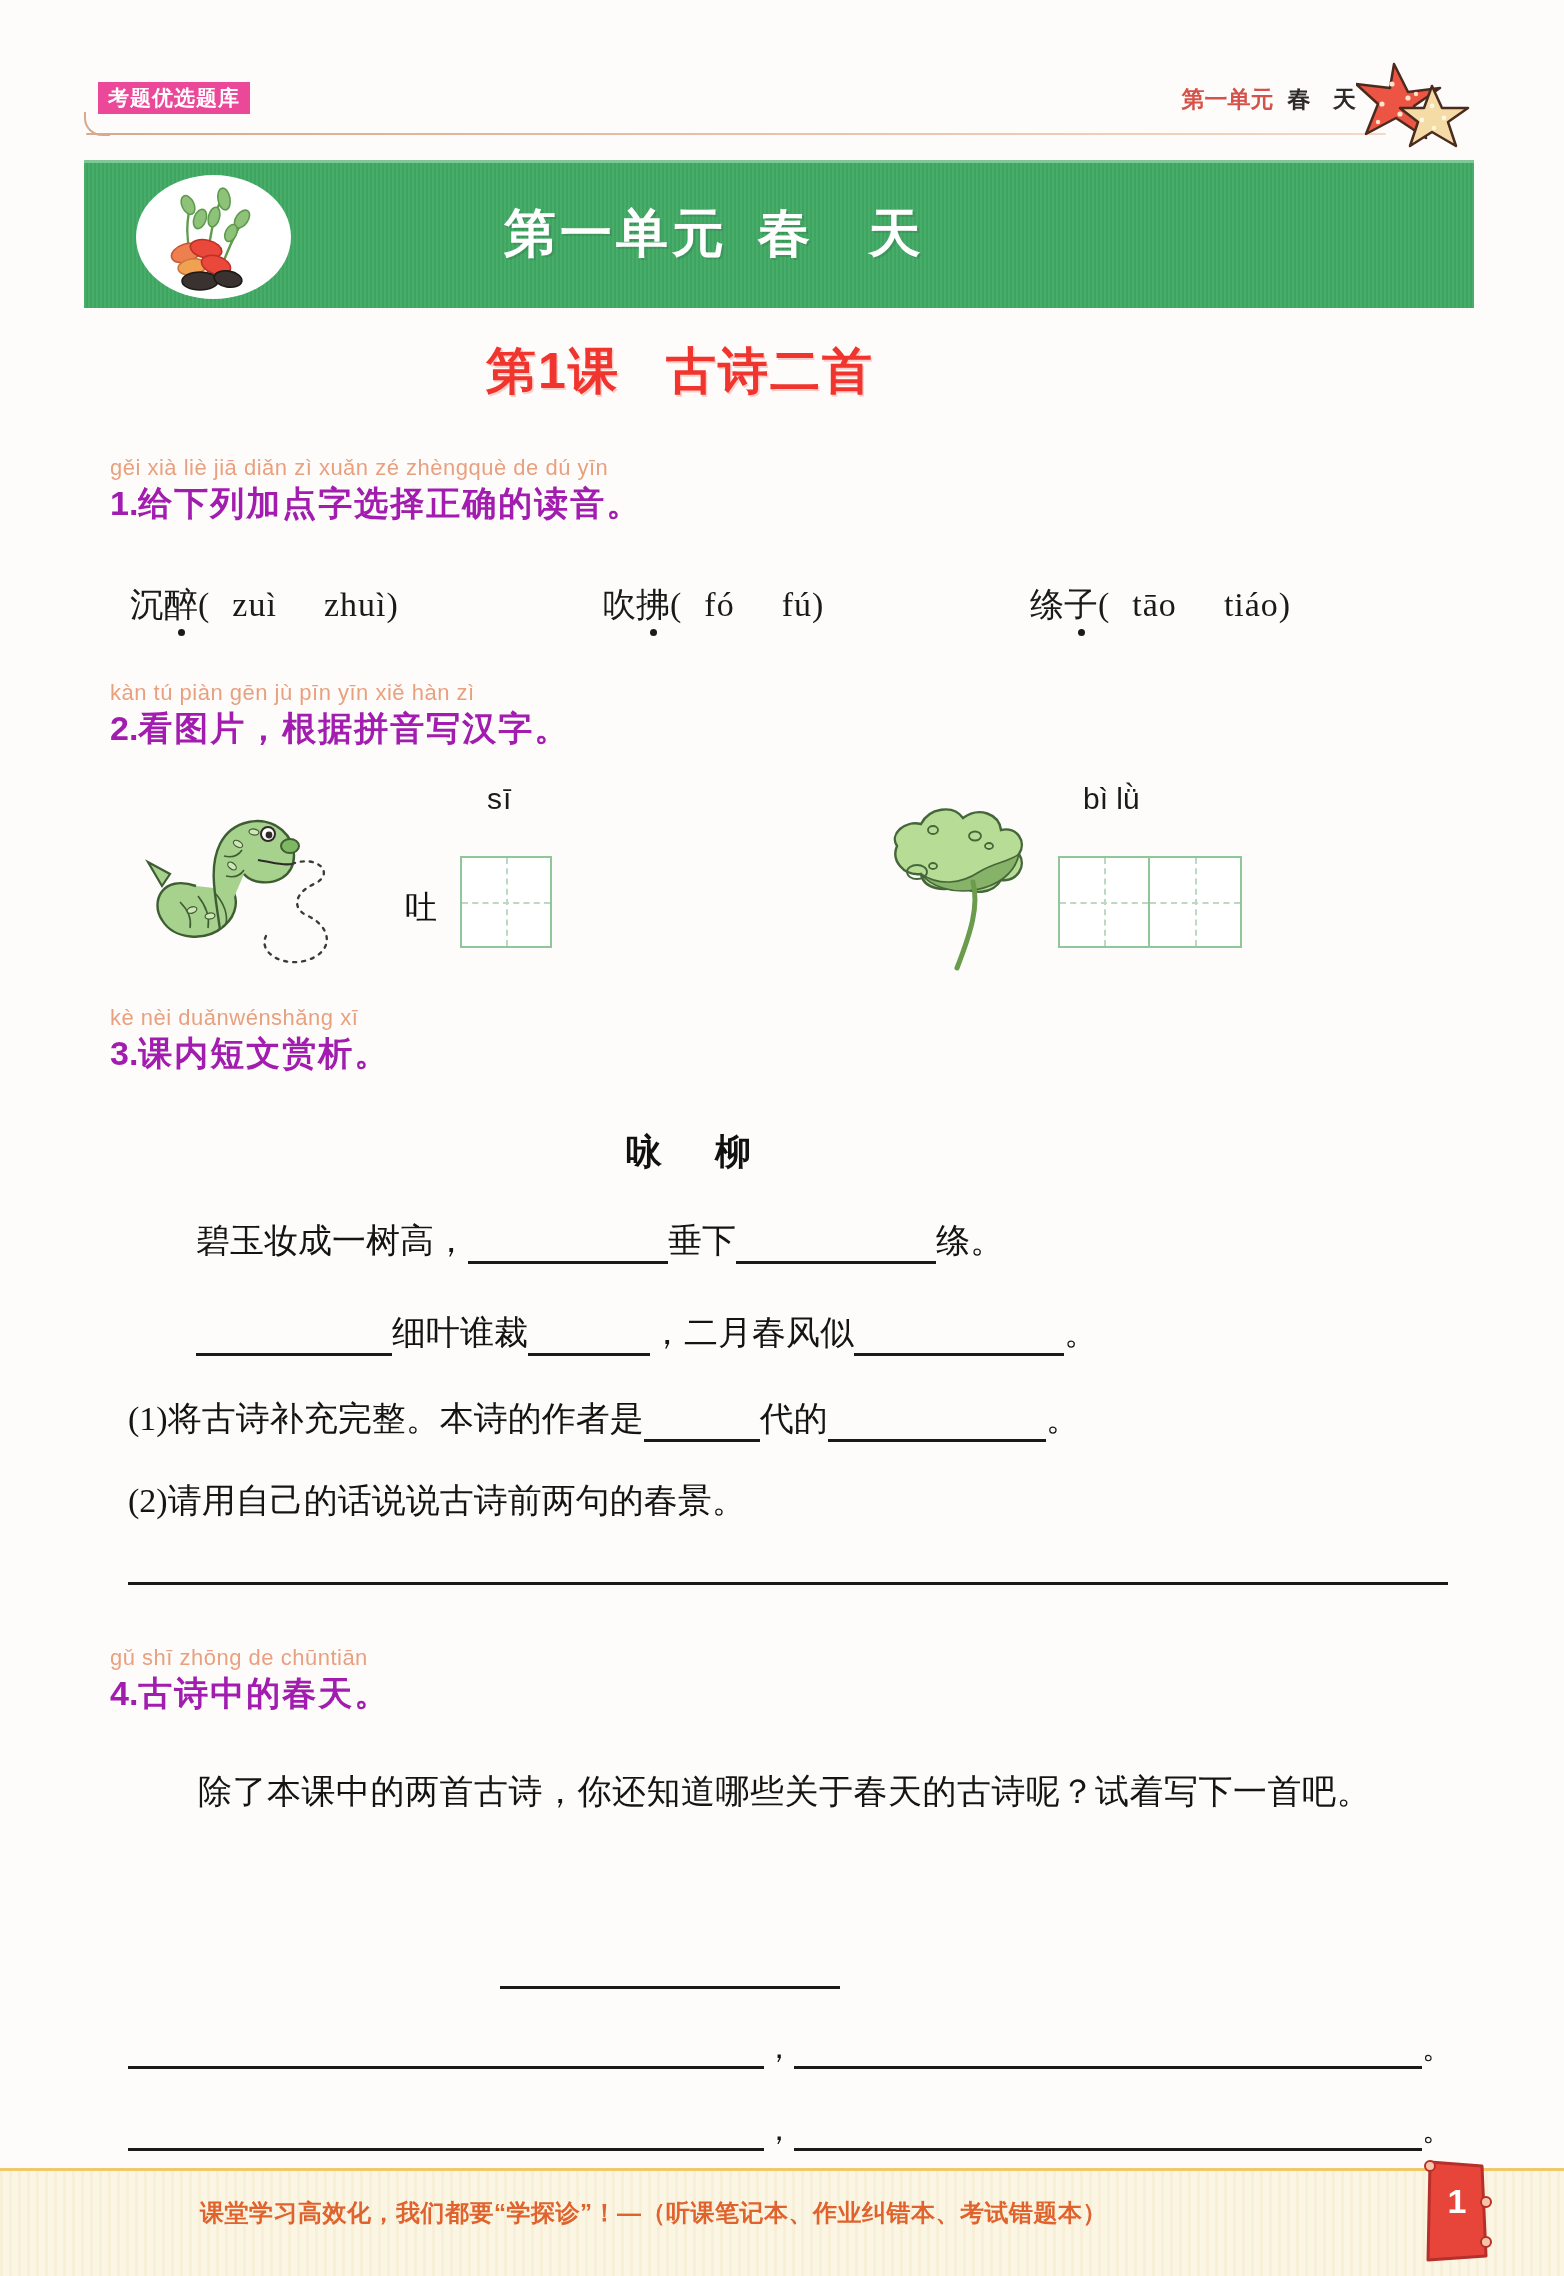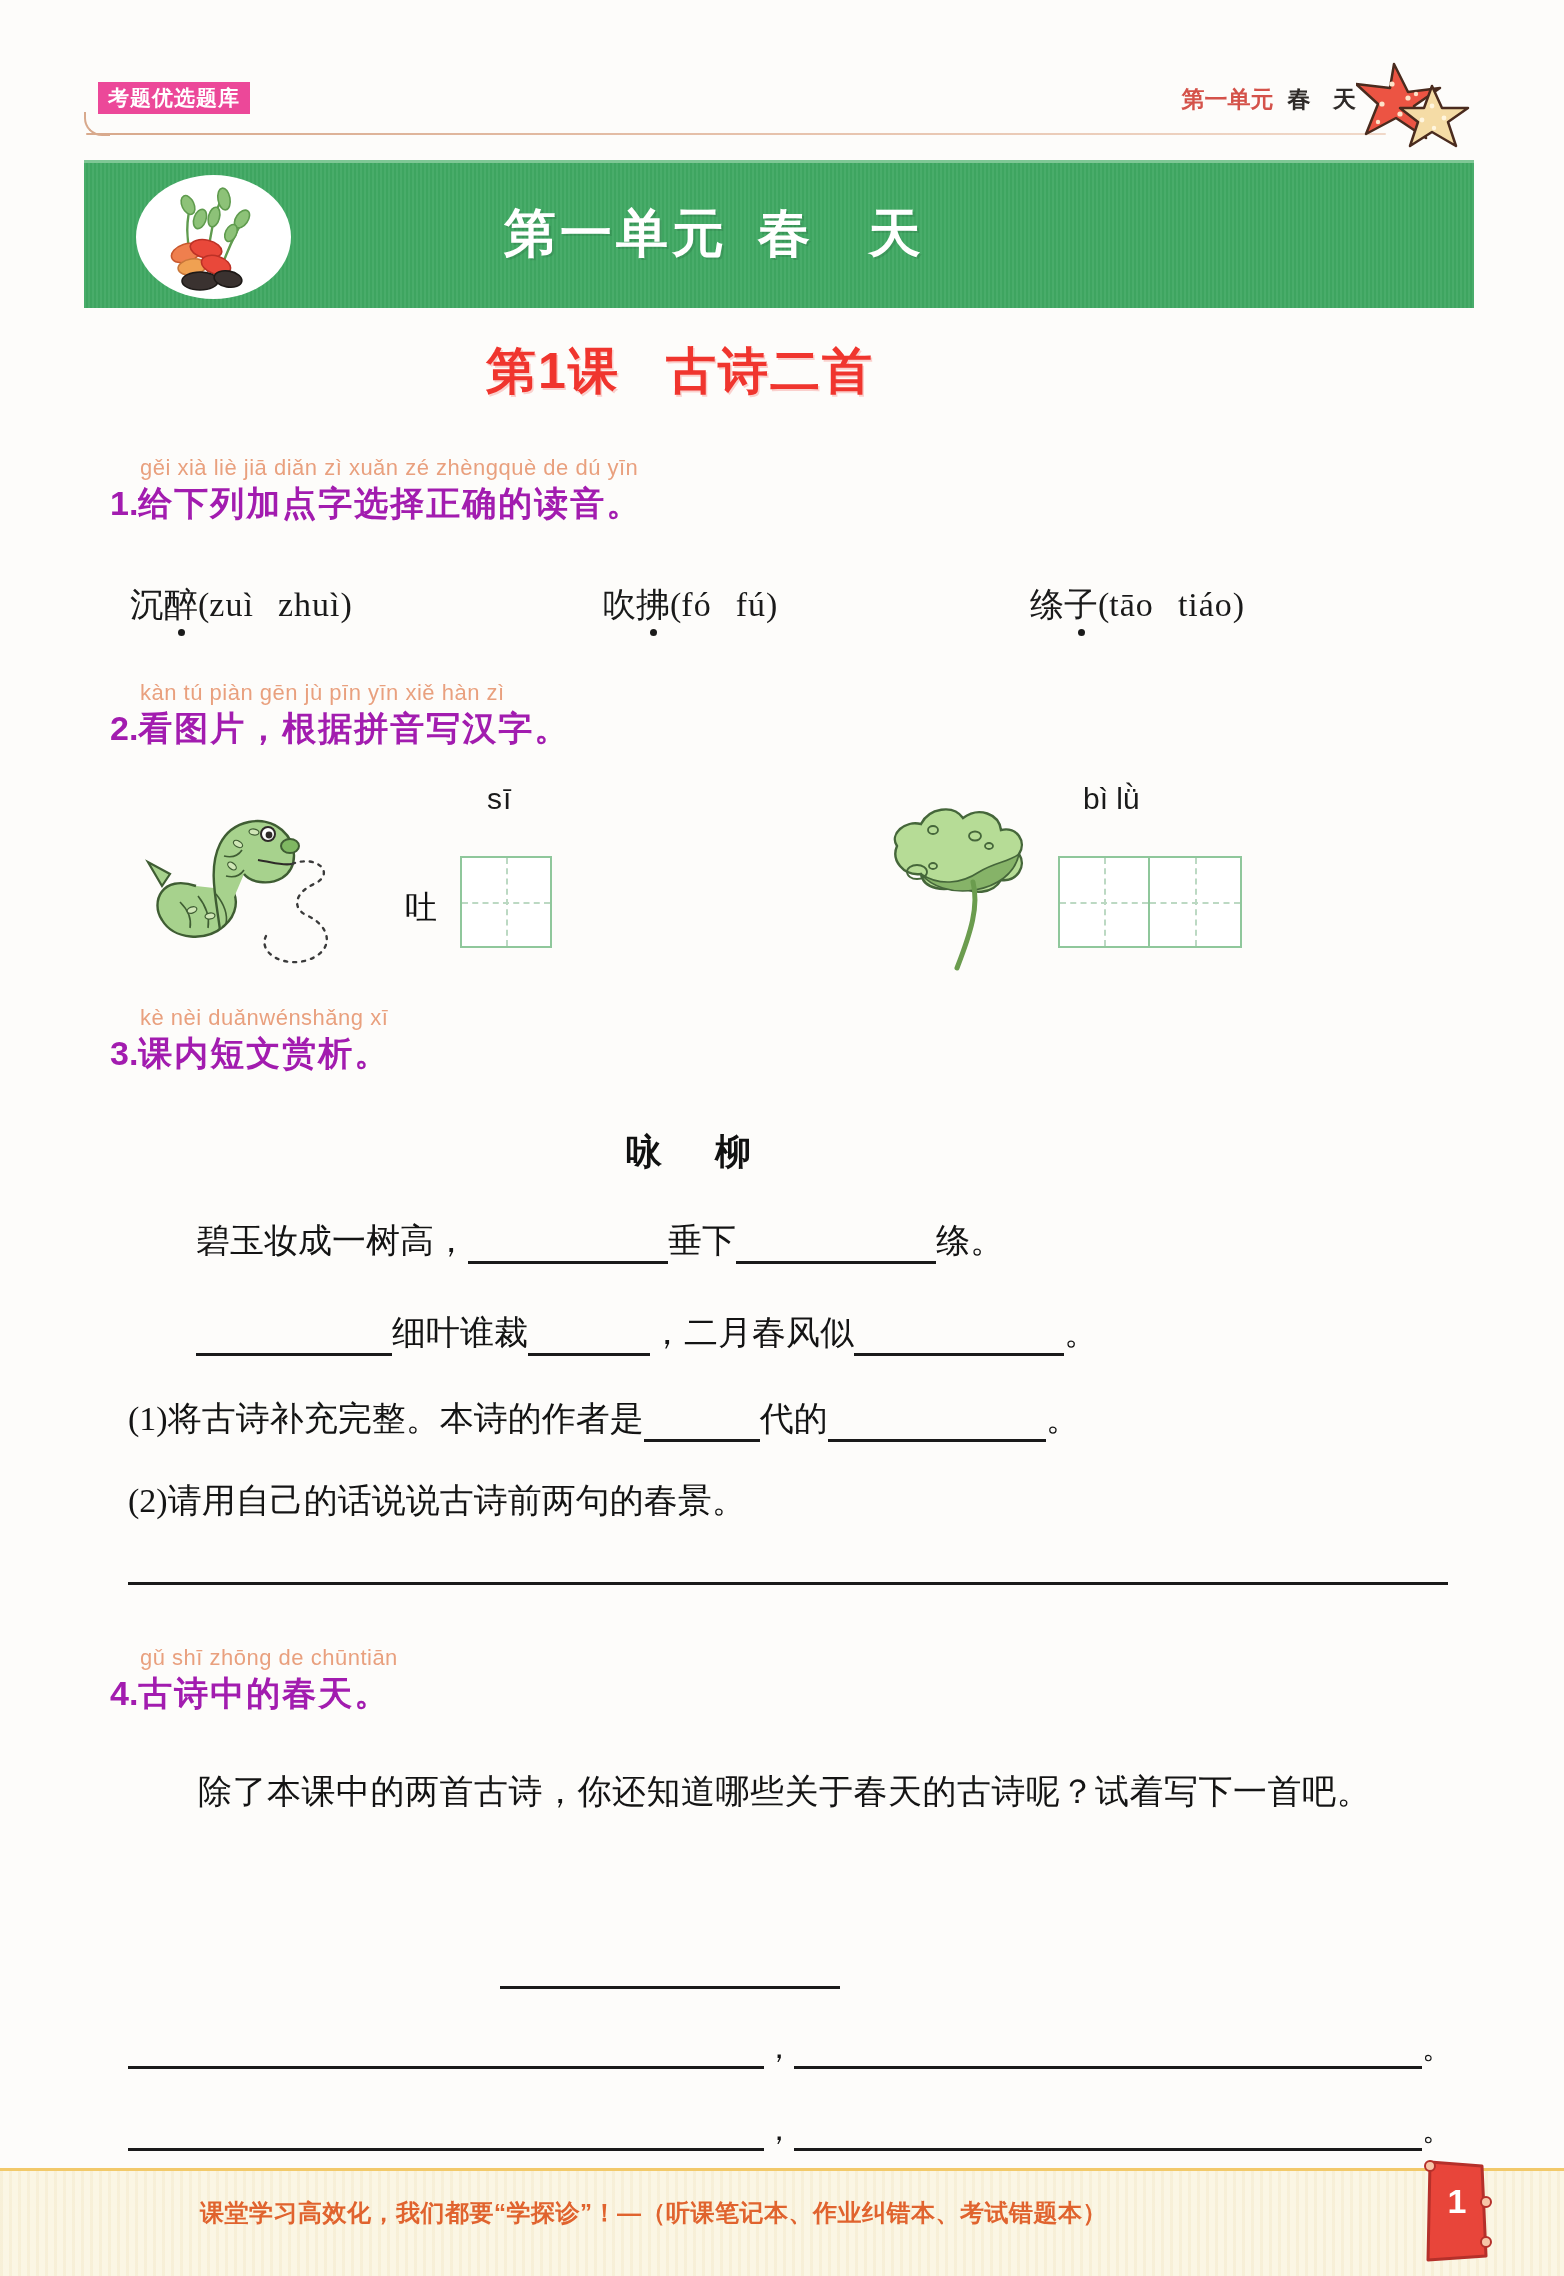--- a/index.html
+++ b/index.html
@@ -101,21 +101,20 @@
   .lesson-title .gap { display: inline-block; width: 46px; }
 
   
   .q { position: absolute; left: 110px; }
   .q-pinyin {
     color: #e9a07e;
     font-family: "Liberation Sans", sans-serif;
     font-size: 22px;
     letter-spacing: 0.5px;
     white-space: nowrap;
-    margin-left: 30px;
   }
   .q-title {
     color: #a21caf;
     font-family: "Liberation Sans", sans-serif;
     font-weight: bold;
     font-size: 34px;
     white-space: nowrap;
     letter-spacing: 2px;
   }
   .q-title .num { letter-spacing: 0; }
@@ -132,21 +131,21 @@
   .choice .dotted { position: relative; }
   .choice .dotted::after {
     content: "";
     position: absolute;
     left: 50%; bottom: -13px;
     width: 7px; height: 7px;
     margin-left: -3.5px;
     background: #1a1a1a;
     border-radius: 50%;
   }
-  .choice .py { letter-spacing: 1px; }
+  .choice .py { letter-spacing: 1px; margin-left: 23px; }
   .choice .pygap { display: inline-block; width: 24px; }
 
   
   .picrow { position: absolute; left: 0; top: 790px; width: 1553px; height: 200px; }
   .pic-item { position: absolute; }
   .py-label {
     position: absolute;
     font-family: "Liberation Sans", sans-serif;
     font-size: 30px;
     color: #1a1a1a;

